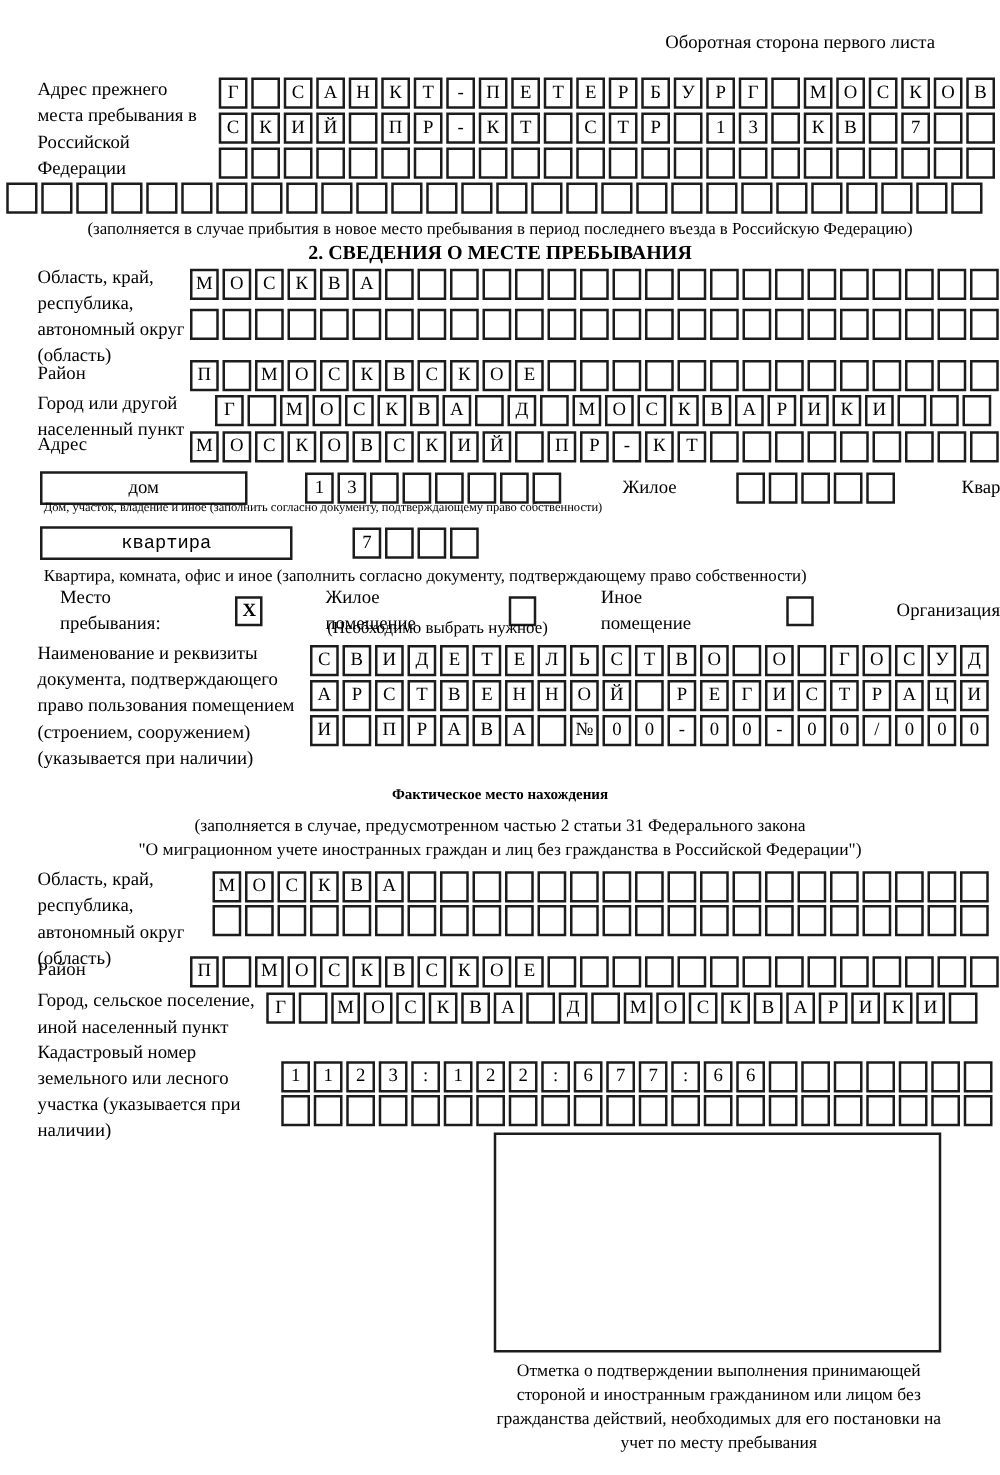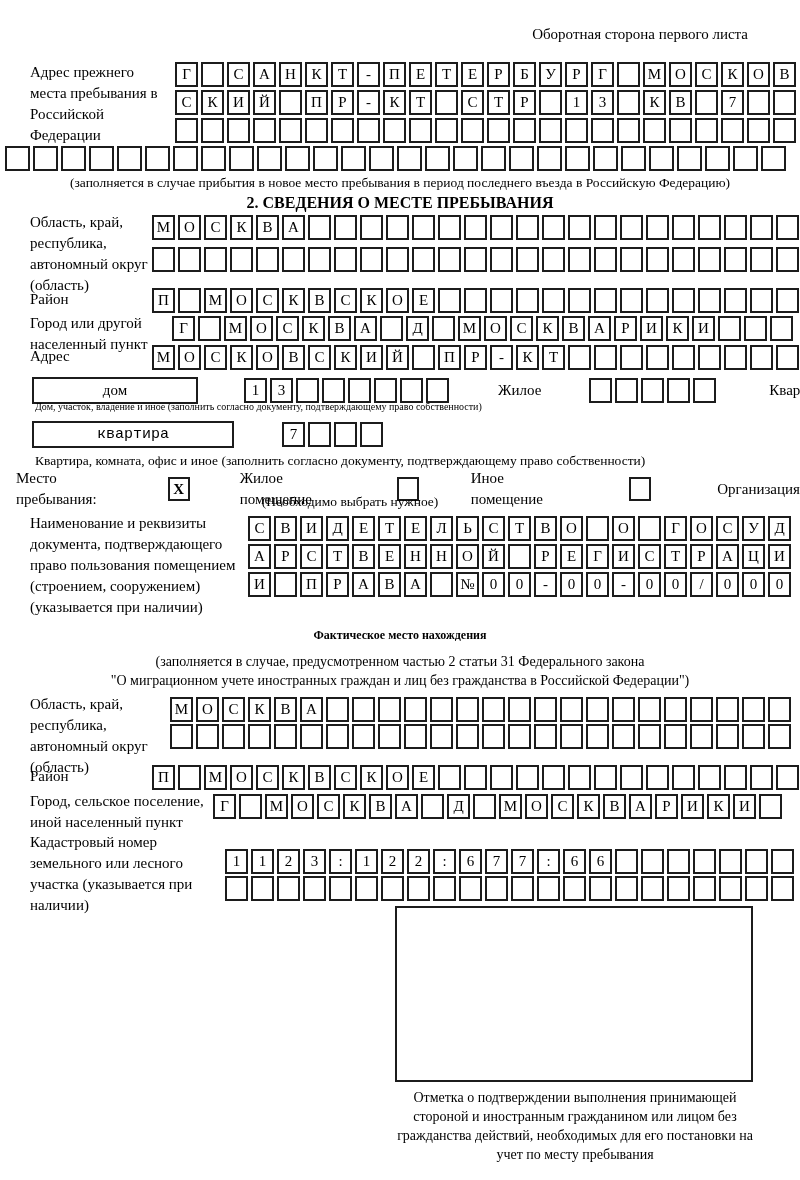--- a/index.html
+++ b/index.html
@@ -340,21 +340,21 @@
     <div class="bigbox" style="width:202px; margin-right:8px;font-family:Liberation Mono, monospace;">квартира</div>
     <div class="cellrow">
         <span class="cell">7</span>
         <span class="cell"></span>
         <span class="cell"></span>
         <span class="cell"></span>
       </div>
   </div>
   <div class="abs note" style="left:35px; top:452px; font-size:13.5px;">Квартира, комната, офис и иное (заполнить согласно документу, подтверждающему право собственности)</div>
 
-  <div class="abs inline-row" style="left:16px; top:468px;">
+  <div class="abs inline-row" style="left:48px; top:468px;">
     <div class="label" style="margin-right:8px;">Место пребывания:</div>
     <div class="checkbox">X</div>
     <div class="label" style="margin:0 18px 0 10px;">Жилое помещение</div>
     <div class="checkbox"></div>
     <div class="label" style="margin:0 28px 0 12px;">Иное помещение</div>
     <div class="checkbox"></div>
     <div class="label" style="margin-left:26px;">Организация</div>
   </div>
   <div class="abs note" style="left:175px; top:493px; width:350px; text-align:center; font-size:13.5px;">(Необходимо выбрать нужное)</div>
 

